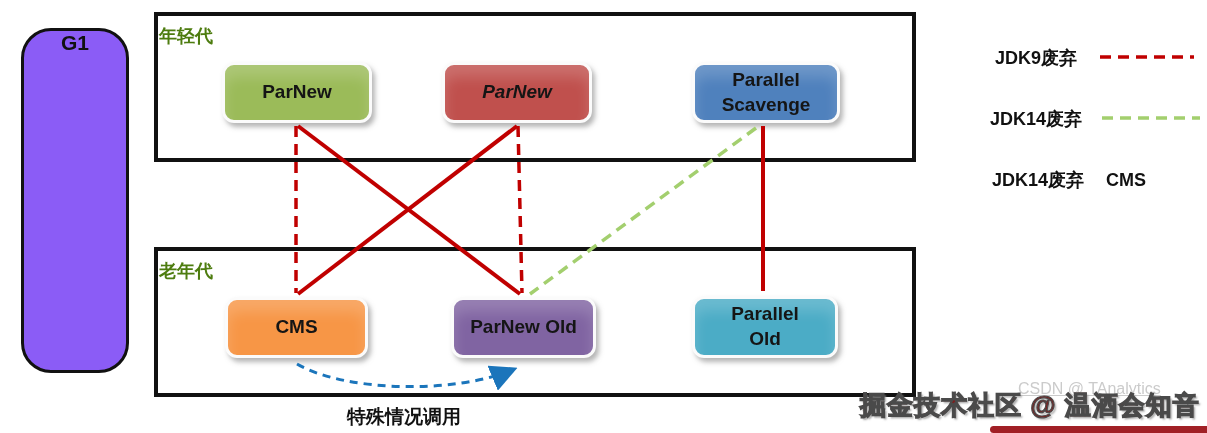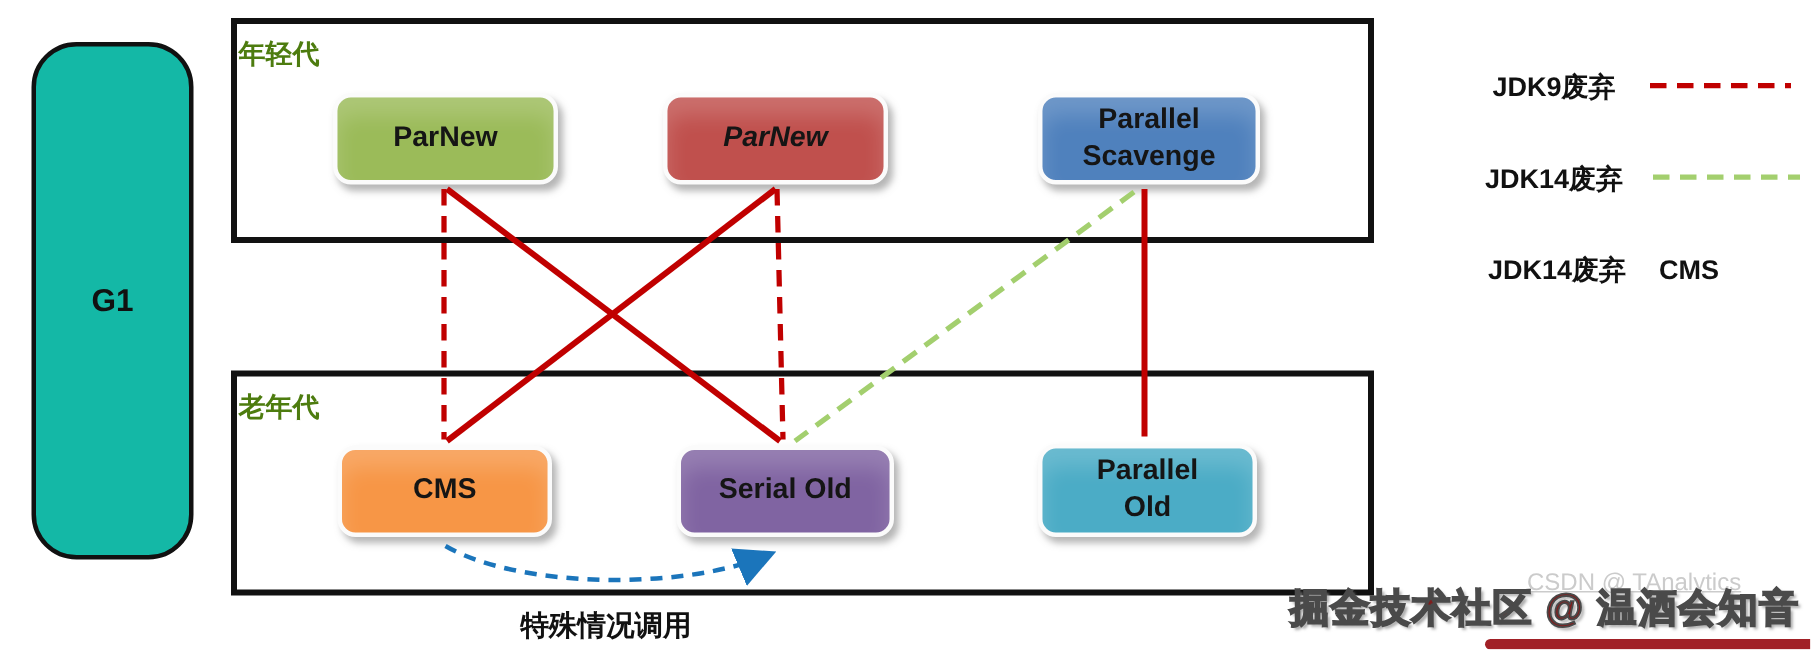--- a/index.html
+++ b/index.html
@@ -9,22 +9,22 @@
   }
   
   .gen-box{
     position:absolute;border:4px solid var(--gen-box-border);background:#fff;box-sizing:border-box;
   }
   .gen-label{
     position:absolute;left:1px;top:8px;font-size:18px;font-weight:bold;color:#4d7c0f;
   }
   #g1-box{
     position:absolute;left:21px;top:28px;width:108px;height:345px;box-sizing:border-box;
-    border:3px solid var(--g1-border);border-radius:30px;background:#14b8a6;
-    display:flex;align-items:center;justify-content:center;
+    border:3px solid var(--g1-border);border-radius:30px;background:#8b5cf6;
+    display:flex;justify-content:center;
     font-size:21px;font-weight:bold;
   }
   
   .gc-box{
     position:absolute;box-sizing:border-box;border-radius:12px;
     border:3px solid #fbfbfb;
     box-shadow:3px 4px 5px rgba(110,110,110,.5), inset 0 12px 14px rgba(255,255,255,.18);
     display:flex;align-items:center;justify-content:center;
     font-size:19px;font-weight:bold;color:#151515;
     text-align:center;white-space:pre-line;line-height:1.3;
@@ -88,21 +88,21 @@
   </div>
   <div class="gc-box b-ps" style="left:692px;top:62px;width:148px;height:61px;">
     <span>Parallel
 Scavenge</span>
   </div>
 
   <div class="gc-box b-cms" style="left:225px;top:297px;width:143px;height:61px;">
     <span>CMS</span>
   </div>
   <div class="gc-box b-serial-old" style="left:451px;top:297px;width:145px;height:61px;">
-    <span>Serial Old</span>
+    <span>ParNew Old</span>
   </div>
   <div class="gc-box b-parallel-old" style="left:692px;top:296px;width:146px;height:62px;">
     <span>Parallel
 Old</span>
   </div>
 
   <svg id="overlay" width="1207" height="433" viewBox="0 0 1207 433">
     <defs>
       <marker id="arrow-blue" markerWidth="9" markerHeight="9" refX="7" refY="4.5" orient="auto">
         <path d="M0,0 L9,4.5 L0,9 z" class="arrow-fill"></path>

